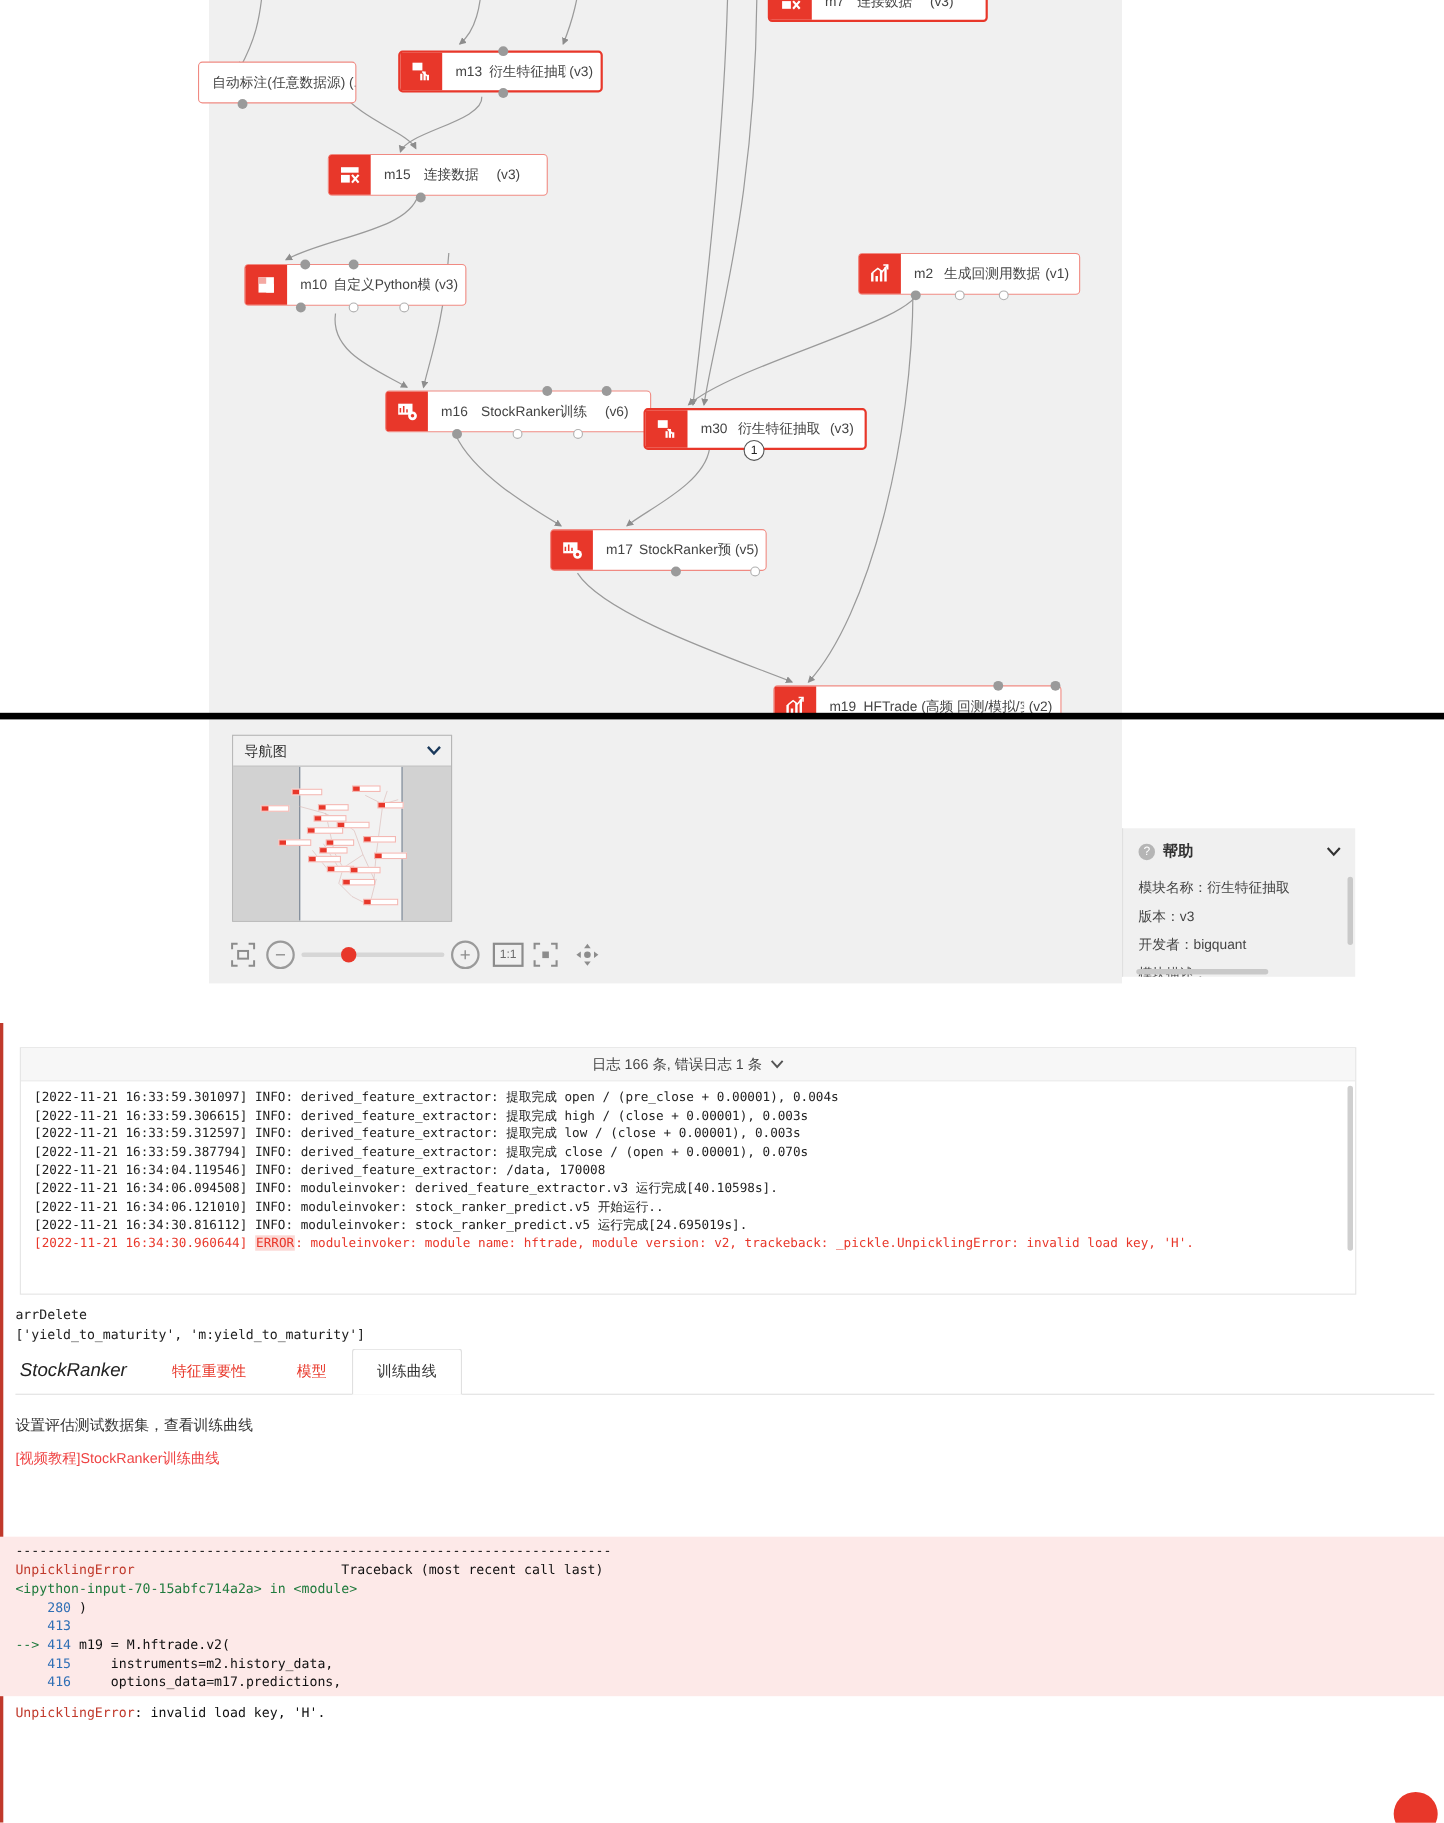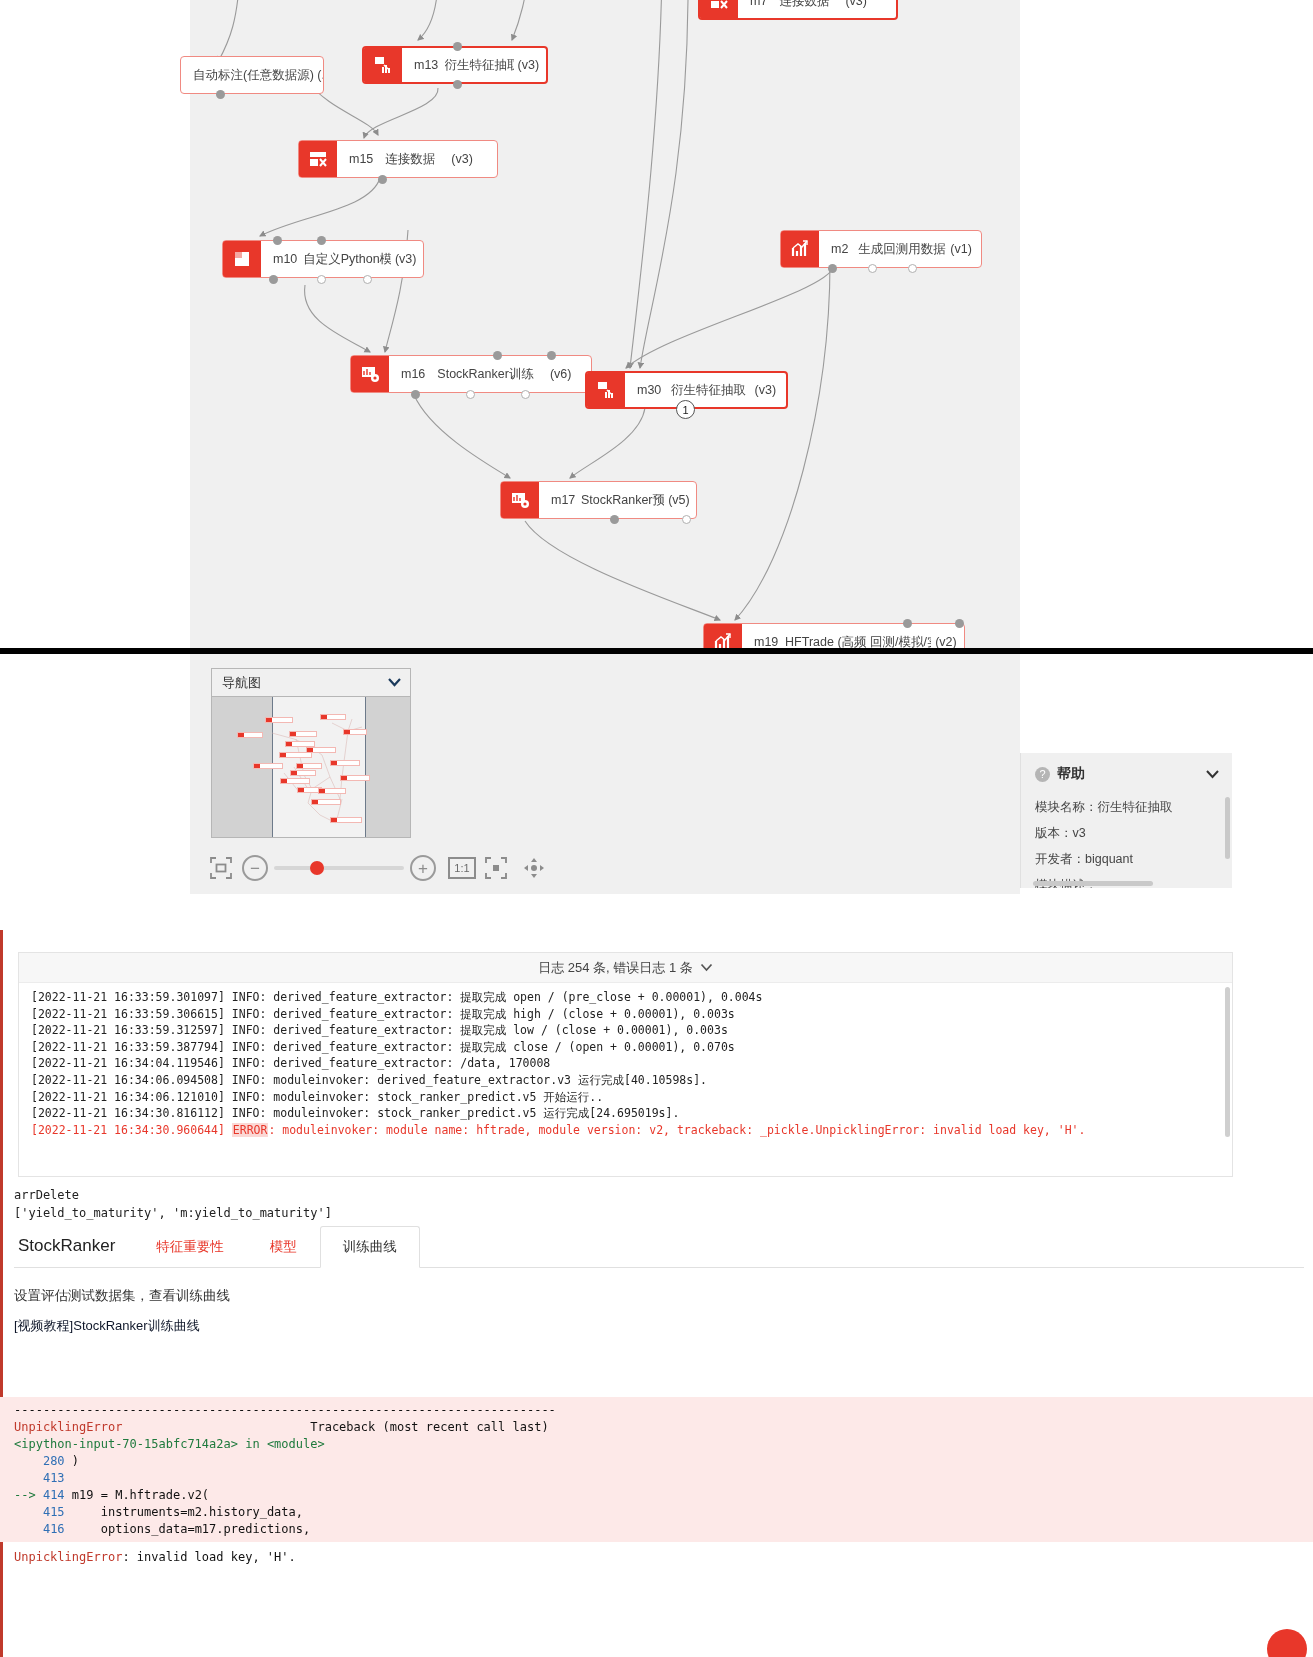--- a/index.html
+++ b/index.html
@@ -139,34 +139,34 @@
   .errtag { background:#fbd8d5; padding:0 1px; }
   #log-vscroll { position:absolute; right:2px; top:34px; width:5px; height:150px; background:#cfcfcf; border-radius:3px; }
 
   #after-log { position:absolute; left:14px; top:256px; width:1290px; }
   .plain { font-size:12px; line-height:18px; white-space:pre; color:#222; }
 
   #tabs {
     position:absolute; left:14px; top:292px; width:1290px; height:46px;
     border-bottom:1px solid #e0e0e0; display:flex; align-items:flex-end;
   }
-  .tab-title { font-size:17px; color:#222; padding:0 18px 11px 4px; }
+  .tab-title { font-size:17px; color:#222; padding:0 18px 11px 4px;font-style:italic; }
   .tab {
     font-size:13.5px; color:#e8372a; padding:11px 22px; cursor:pointer;
     border:1px solid transparent; position:relative; top:1px;
   }
   .tab.active {
     color:#333; background:#fff;
     border:1px solid #e0e0e0; border-bottom:1px solid #fff;
     border-radius:3px 3px 0 0;
   }
 
   #tabpane { position:absolute; left:14px; top:345px; width:1290px; }
   #tabpane .t1 { font-size:13.5px; color:#333; margin-top:12px; }
-  #tabpane .t2 { font-size:13px; color:#0f172a; margin-top:12px; }
+  #tabpane .t2 { font-size:13px; color:#ef4444; margin-top:12px; }
 
   #arr2 { position:absolute; left:14px; top:447px; }
 
   #traceback {
     position:absolute; left:0; top:467px; width:1313px; height:145px;
     background:#fde9e8; padding:5px 0 0 14px;
   }
   .tbline { font-size:12px; line-height:17px; white-space:pre; color:#111; }
   .tb-red { color:#c0392b; }
   .tb-grn { color:#1f7a3d; }
@@ -496,21 +496,21 @@
     <span id="help-vscroll"></span>
     <span id="help-hscroll"></span>
   </div>
 </div>
 
 <div id="log-section">
   <span class="leftbar" style="top:0; height:727px;"></span>
 
   <div id="logbox">
     <div id="logbox-head">
-      <span>日志 254 条, 错误日志 1 条</span>
+      <span>日志 166 条, 错误日志 1 条</span>
       <span>
         <svg width="13" height="9" viewBox="0 0 13 9">
             <path d="M1.5,1.5 L6.5,7 L11.5,1.5" stroke="#555" stroke-width="1.7" fill="none"></path>
           </svg>
       </span>
     </div>
     <div id="loglines">
       <div class="logline mono">[2022-11-21 16:33:59.301097] INFO: derived_feature_extractor: 提取完成 open / (pre_close + 0.00001), 0.004s</div>
       <div class="logline mono">[2022-11-21 16:33:59.306615] INFO: derived_feature_extractor: 提取完成 high / (close + 0.00001), 0.003s</div>
       <div class="logline mono">[2022-11-21 16:33:59.312597] INFO: derived_feature_extractor: 提取完成 low / (close + 0.00001), 0.003s</div>

